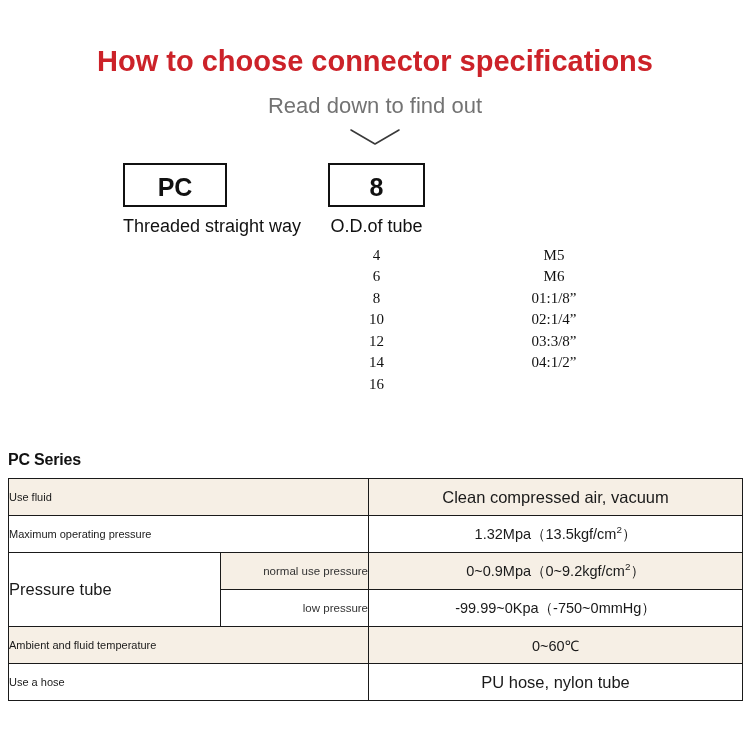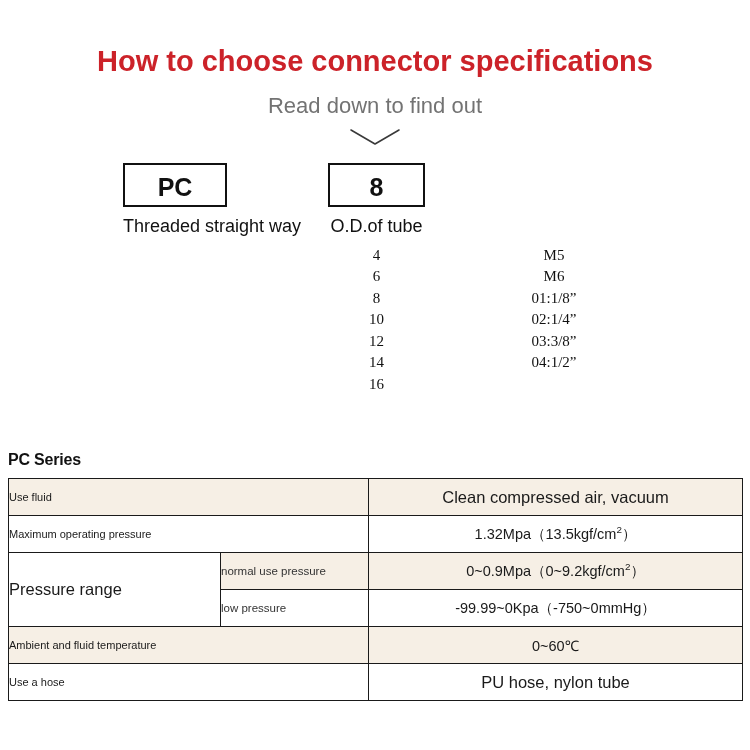--- a/index.html
+++ b/index.html
@@ -134,21 +134,21 @@
     height: 36px;
   }
   .cell-label-span {
     font-size: 16.5px;
     color: #1a1a1a;
     padding: 0 0 0 12px;
   }
   .cell-sublabel {
     font-size: 11.5px;
     color: #333333;
-    text-align: left;
+    text-align: right;
     height: 32px;
   }
   .cell-value {
     font-size: 16.5px;
     color: #1a1a1a;
     text-align: center;
     height: 36px;
   }
   .cell-value-small {
     font-size: 14.5px;
@@ -225,21 +225,21 @@
     </tr>
 
     <tr>
       <td class="cell-label bg-white" colspan="2">Maximum operating pressure</td>
       <td class="cell-value cell-value-small bg-white">
         <span>1.32Mpa（13.5kgf/cm</span><sup>2</sup><span>）</span>
       </td>
     </tr>
 
     <tr>
-      <td class="cell-label-span bg-white" rowspan="2">Pressure range</td>
+      <td class="cell-label-span bg-white" rowspan="2">Pressure tube</td>
       <td class="cell-sublabel bg-beige">normal use pressure</td>
       <td class="cell-value cell-value-small bg-beige">
         <span>0~0.9Mpa（0~9.2kgf/cm</span><sup>2</sup><span>）</span>
       </td>
     </tr>
 
     <tr>
       <td class="cell-sublabel bg-white">low pressure</td>
       <td class="cell-value cell-value-small bg-white">
         <span>-99.99~0Kpa（-750~0mmHg）</span>

